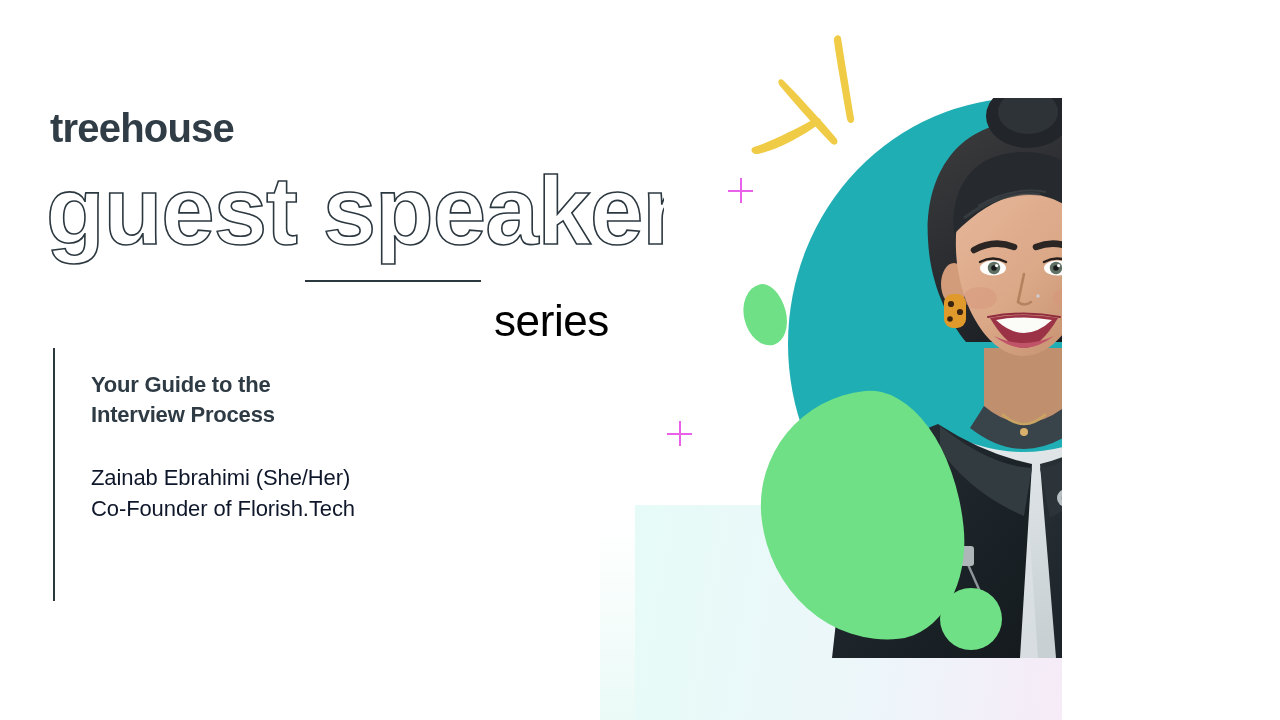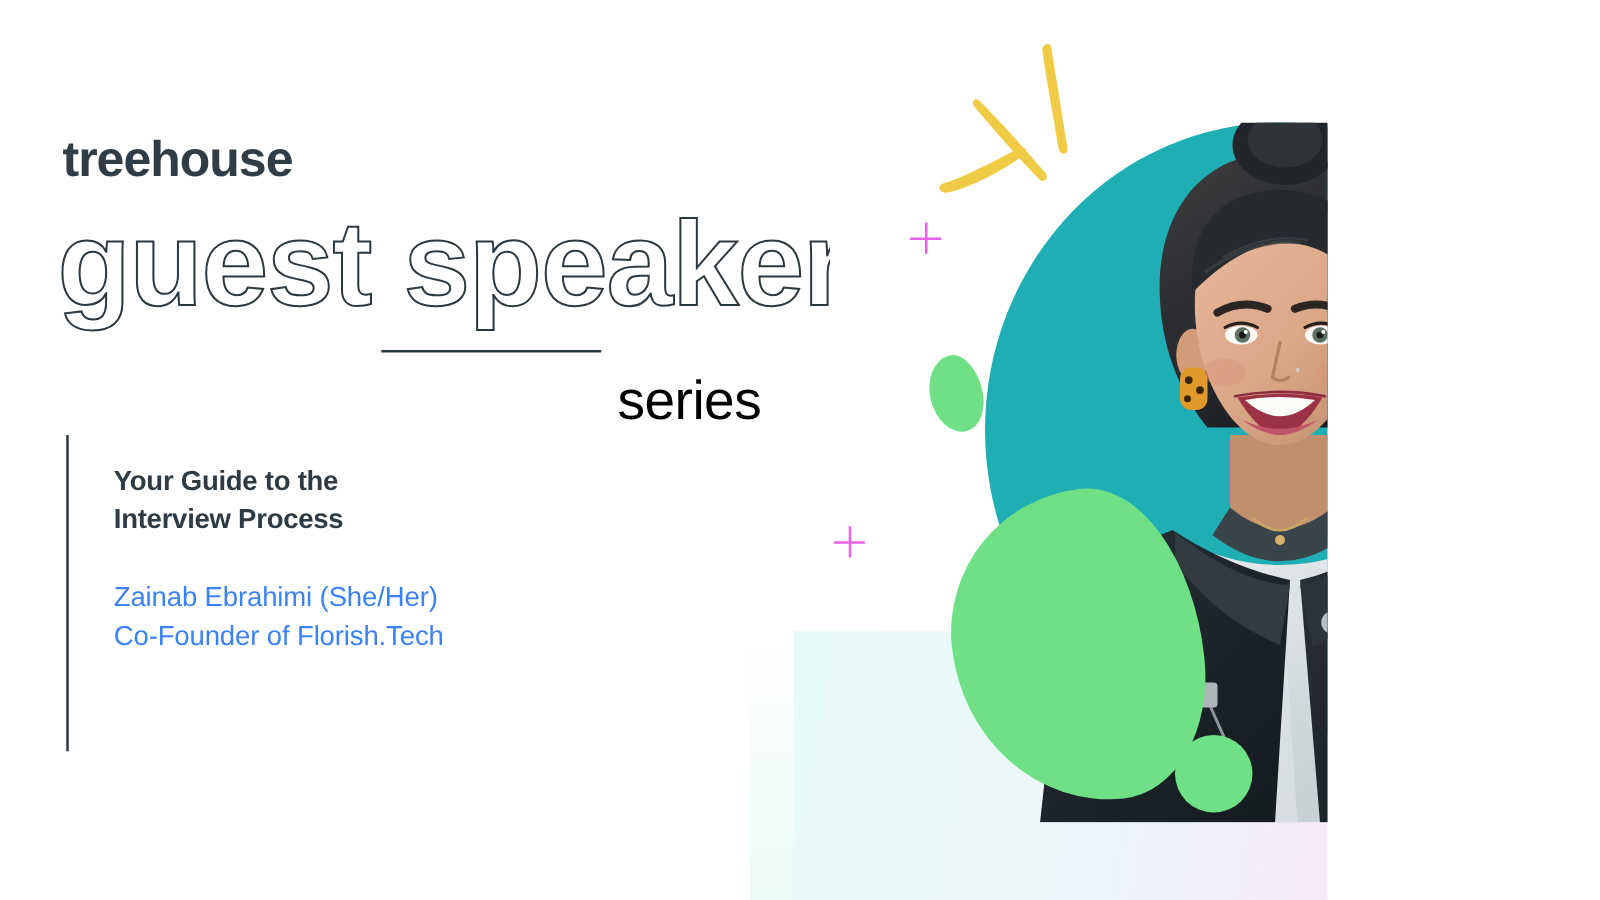--- a/index.html
+++ b/index.html
@@ -55,21 +55,21 @@
   #series-rule { position:absolute; left:305px; top:280px; width:176px; height:2px; background:#2C3840; }
   #series-word { position:absolute; left:494px; top:256px; font-size:44px; font-weight:400;
      color:#000000; letter-spacing:-0.4px; line-height:1;margin-top:43px; }
 
   #vrule { position:absolute; left:53px; top:348px; width:2px; height:253px; background:#2C3840; }
 
   #talk-title { position:absolute; left:91px; top:370px; width:470px; font-size:22px;
      font-weight:700; color:#2E3B44; line-height:1.35; letter-spacing:-0.2px; }
 
   #speaker-block { position:absolute; left:91px; top:462px; width:470px; font-size:22px;
-     font-weight:400; color:#3b82f6; line-height:1.42; letter-spacing:-0.1px; }
+     font-weight:400; color:#0f172a; line-height:1.42; letter-spacing:-0.1px; }
 
   #datetime { position:absolute; left:91px; top:536px; width:560px; font-size:38px;
      font-weight:700; color:#2E3B44; letter-spacing:-0.6px; line-height:1.15; }
 </style>
 </head>
 <body>
 
 <div id="stage">
 
   <div class="panel" id="panel-tr"></div>

